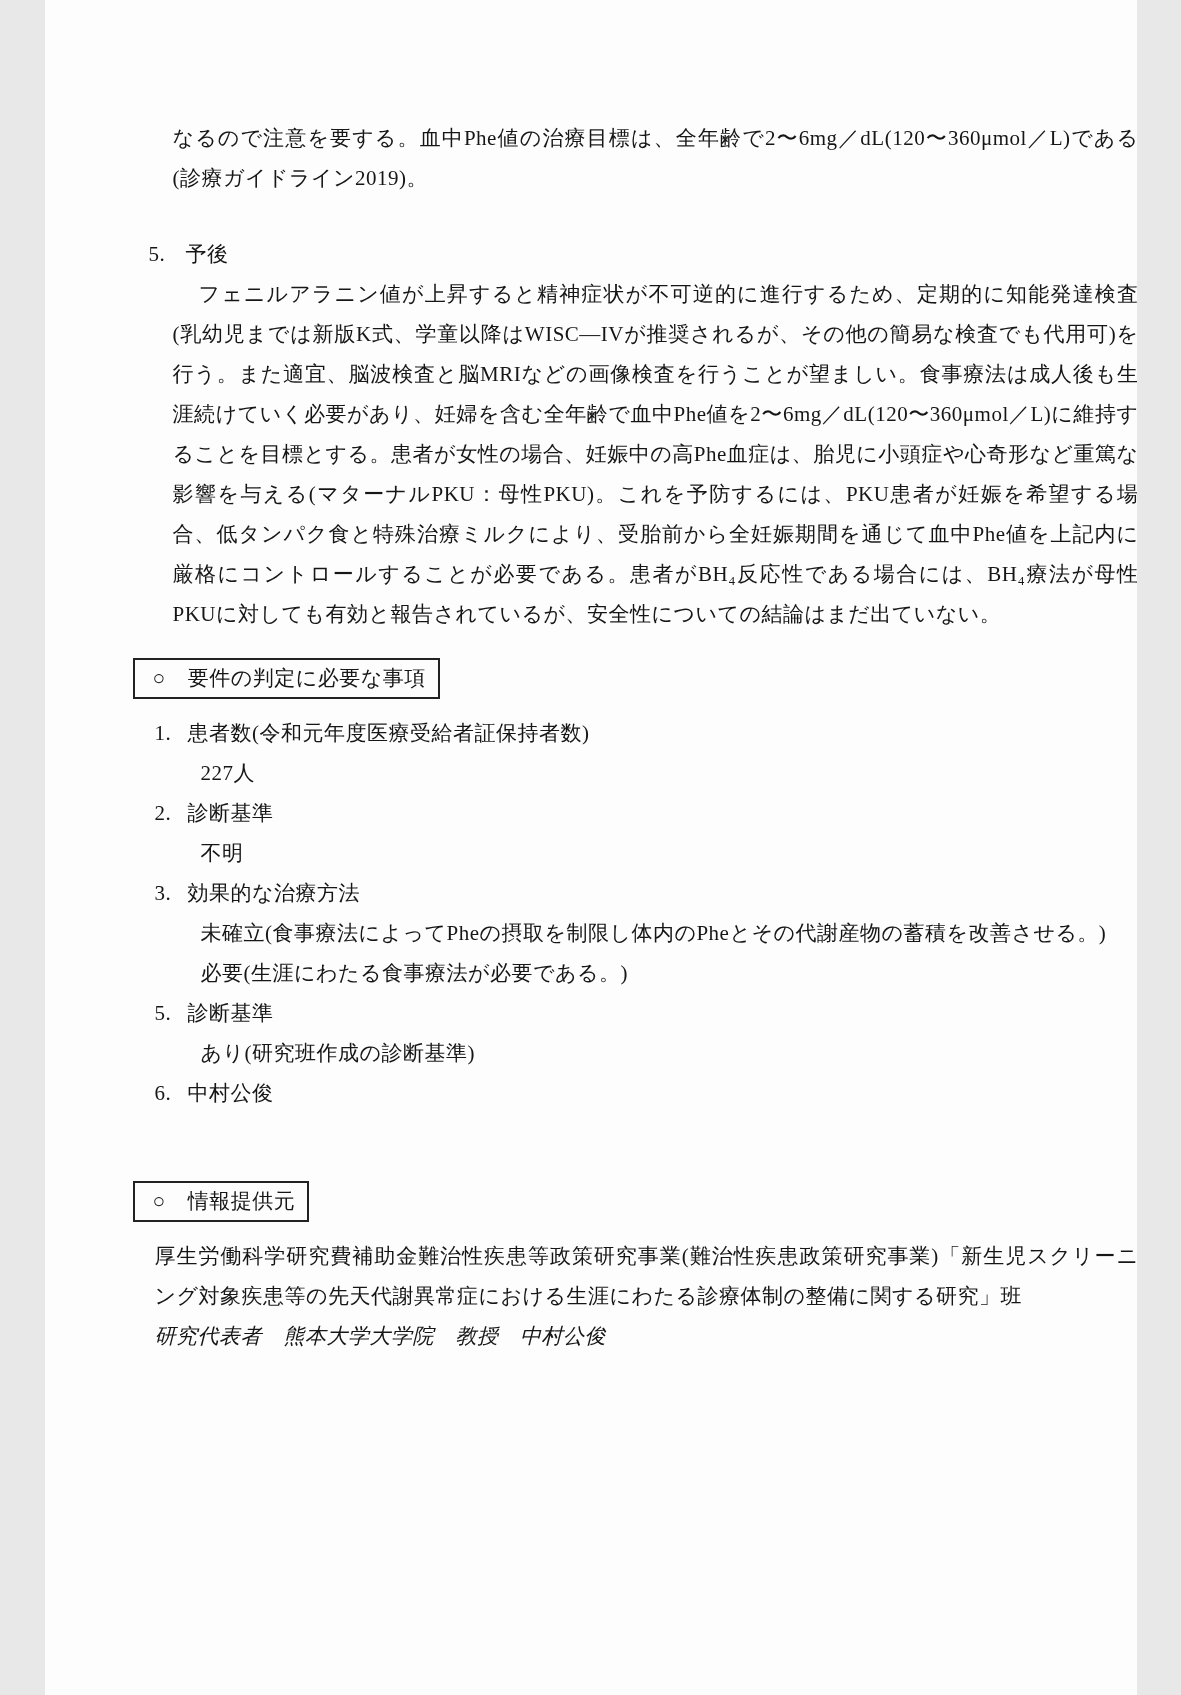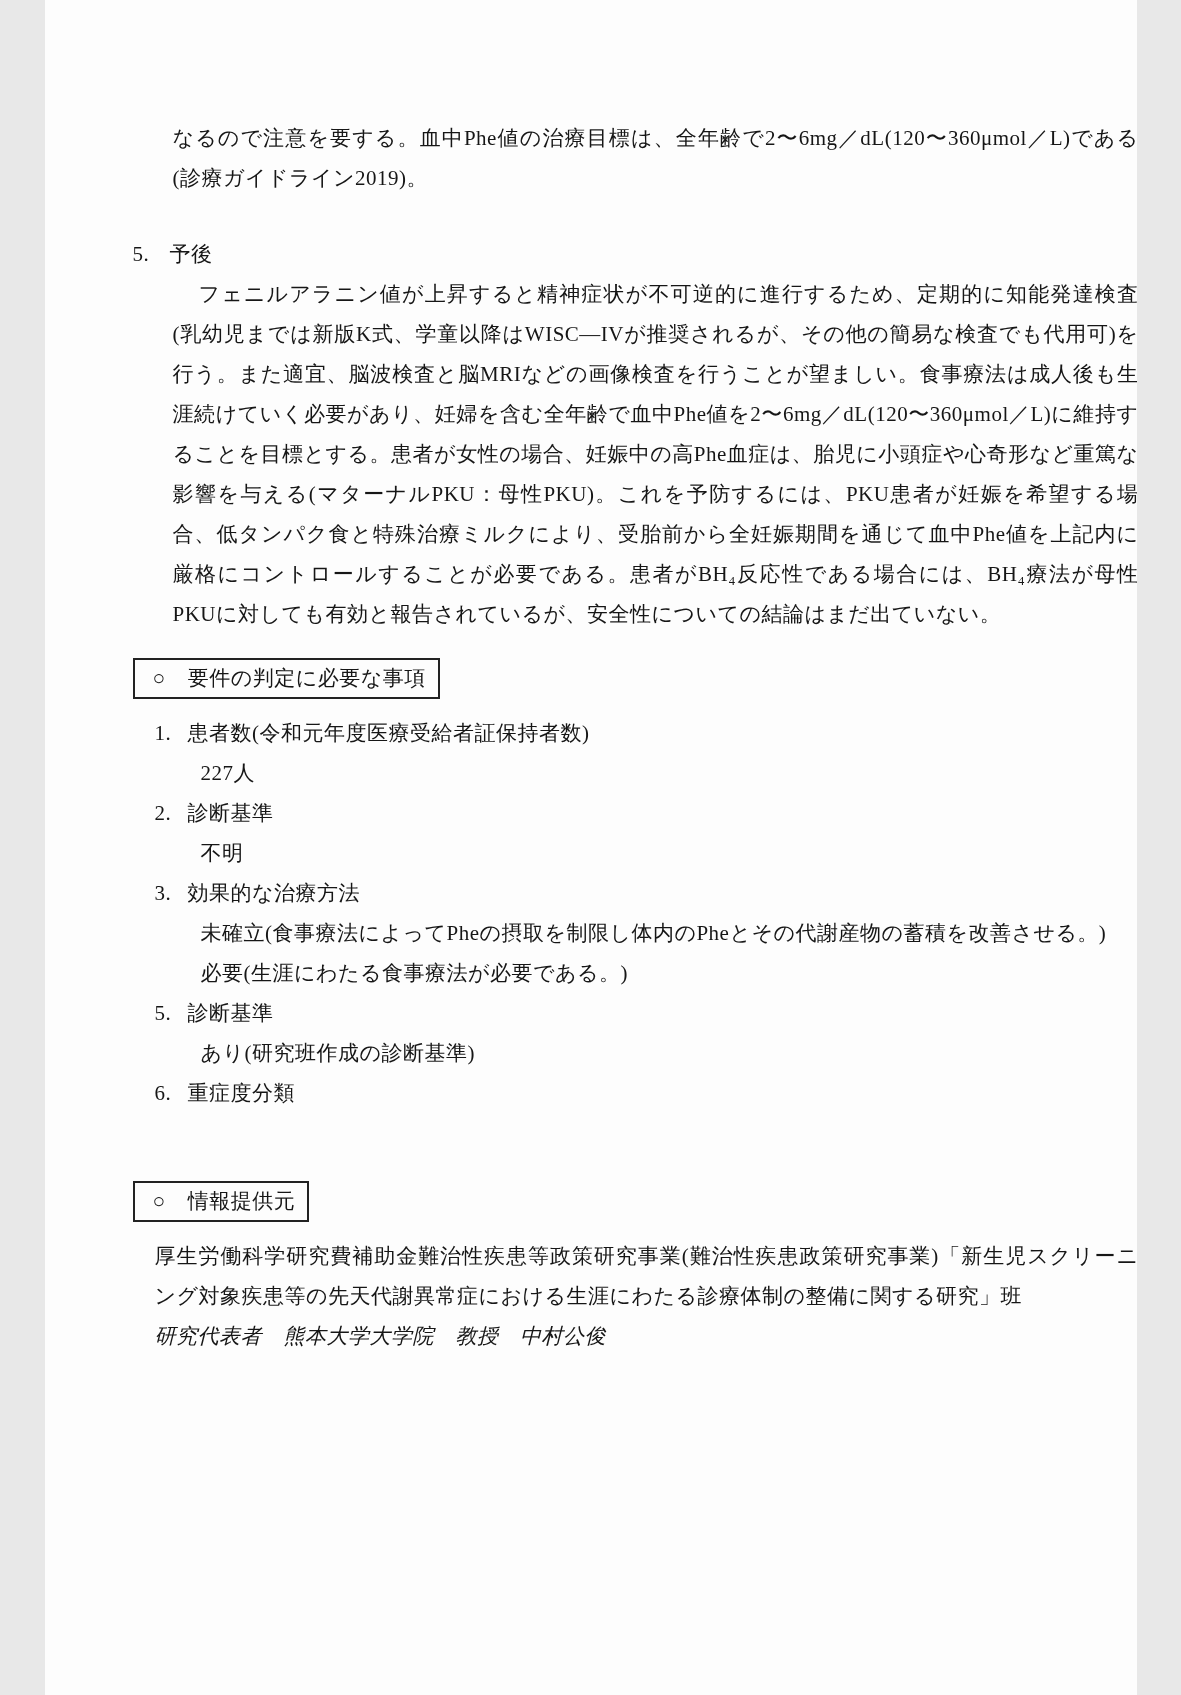--- a/index.html
+++ b/index.html
@@ -18,21 +18,21 @@
     line-height:40px;
     color:#161616;
     letter-spacing:0.5px;
   }
   .para{
     text-align:justify;
     text-justify:inter-character;
     word-break:normal;
   }
   .intro{margin-left:40px;width:966px;}
-  .prog-head{margin-top:36px;}
+  .prog-head{margin-top:36px;margin-left:16px;}
   .num{display:inline-block;min-width:37px;}
   .prog-body{margin-left:40px;width:966px;text-indent:26px;}
   .box{
     display:inline-block;
     border:2px solid #222;
     padding:0 12px 0 18px;
     line-height:37px;
     margin:24px 0 14px 0;
     background:transparent;
   }
@@ -89,21 +89,21 @@
 
       <div>
         <div class="req-item-head">
           <span class="num">5.</span><span>診断基準</span>
         </div>
         <div class="para req-value">あり(研究班作成の診断基準)</div>
       </div>
 
       <div>
         <div class="req-item-head">
-          <span class="num">6.</span><span>重症度分類</span>
+          <span class="num">6.</span><span>中村公俊</span>
         </div>
       </div>
     </div>
 
     <div class="gap-lg"></div>
 
     <div>
       <div class="box">
         <span class="marker">○</span><span>情報提供元</span>
       </div>

